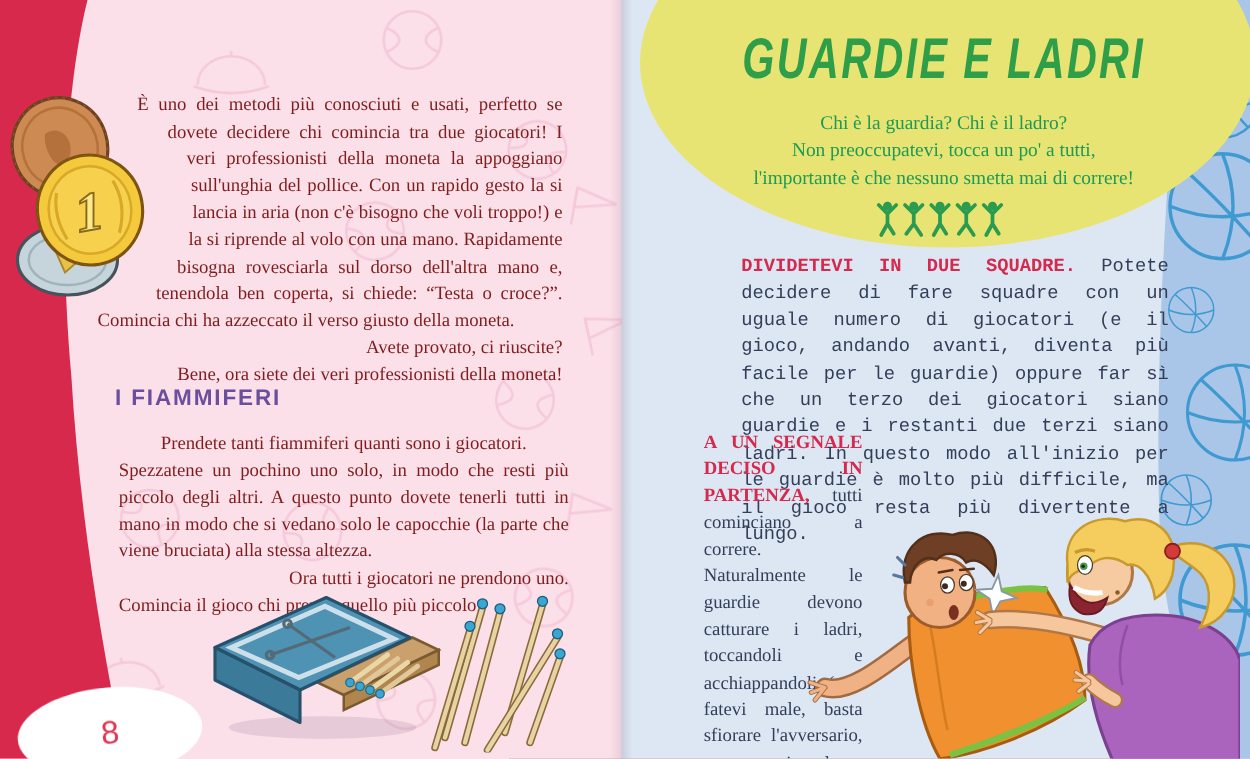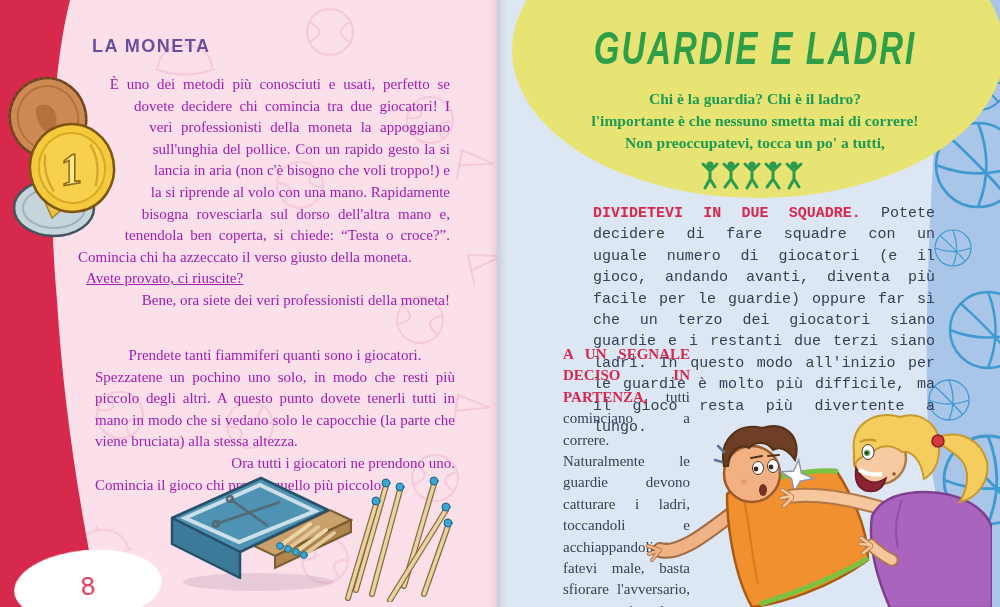--- a/index.html
+++ b/index.html
@@ -7,34 +7,34 @@
          font-family:"Liberation Serif",serif;background:#fbdfe9;}
   .abs{position:absolute;}
   
   #page-left{left:0;top:0;width:497px;height:607px;background:#fbdfe9;}
   #page-right{left:497px;top:0;width:503px;height:607px;background:#dde7f4;}
   #gutter{left:488px;top:0;width:18px;height:607px;
     background:linear-gradient(90deg,rgba(0,0,0,0) 0%,rgba(70,40,60,.07) 40%,rgba(70,40,60,.12) 55%,rgba(0,0,0,0) 100%);}
   
   .heading{font-family:"Liberation Sans",sans-serif;font-size:18px;letter-spacing:1.5px;
            color:#6b4f9e;font-weight:bold;}
-  .body-l{font-size:15px;line-height:21.6px;color:#a21caf;text-align:justify;}
+  .body-l{font-size:15px;line-height:21.6px;color:#7f1d1d;text-align:justify;}
   #moneta-para{left:78px;top:74px;width:372px;}
   #coin-shape{float:left;width:120px;height:172px;
     shape-outside:polygon(17px 0,32px 22px,57px 44px,72px 66px,76px 96px,70px 118px,58px 140px,38px 160px,17px 172px,0 172px,0 0);}
-  .ml8{margin-left:8px;text-align:left;text-decoration:underline;}
+  .ml8{margin-left:20px;text-align:right;}
   .ml0{margin-left:0;text-align:right;}
   #fiammiferi-para{left:95px;top:345px;width:360px;}
   
   #blob{left:512px;top:-98px;width:492px;height:296px;background:#e8e474;border-radius:50%;}
   #gl-title{left:530px;top:22px;width:450px;text-align:center;
     font-family:"Liberation Sans",sans-serif;font-style:italic;font-weight:bold;
     font-size:34px;letter-spacing:2px;color:#2f9e49;
     transform:scaleY(1.35) scaleX(.97);transform-origin:top center;}
-  #gl-sub{left:530px;top:88px;width:450px;text-align:center;font-weight:bold;
+  #gl-sub{left:530px;top:88px;width:450px;text-align:center;font-weight:normal;
     font-size:15.5px;line-height:22px;color:#1d9a53;}
   #runners{left:700px;top:160px;width:110px;height:38px;display:flex;gap:1px;}
   .body-r{font-size:15px;line-height:21.4px;color:#333e58;text-align:justify;}
   #para1{left:593px;top:203px;width:342px;font-family:Liberation Mono, monospace;}
   #para2{left:563px;top:344px;width:342px;}
   #kids-shape{float:right;width:215px;height:180px;margin-top:86px;}
   .lead{font-weight:bold;color:#d5294d;}
   
   #pagenum-blob{left:14px;top:550px;width:148px;height:72px;background:#ffffff;
     border-radius:50%;transform:rotate(-5deg);display:flex;align-items:center;justify-content:center;}
@@ -101,29 +101,29 @@
       <g transform="translate(66,98) rotate(-10)">
         <ellipse rx="42" ry="44" fill="#f4c93c" stroke="#7c5312" stroke-width="2.5"></ellipse>
         <ellipse rx="33" ry="35" fill="#f7d14e" stroke="#d8a928" stroke-width="2"></ellipse>
         <path d="M-24,-18 Q-30,0 -22,20" stroke="#d8a928" stroke-width="2.5" fill="none"></path>
         <path d="M22,-20 Q30,0 20,22" stroke="#d8a928" stroke-width="2.5" fill="none"></path>
         <text x="-1" y="16" text-anchor="middle" font-family="Liberation Serif,serif" font-size="44" font-style="italic" font-weight="bold" fill="#fbe98a" stroke="#8a6a1a" stroke-width="1.5">1</text>
         <ellipse rx="42" ry="44" fill="none" stroke="#8a5a10" stroke-width="1" stroke-dasharray="2,4"></ellipse>
       </g>
     </svg>
 
-    <div class="abs heading" style="left:92px;top:36px">LA MONETA</div>
 
     <div class="abs body-l" id="moneta-para">
       <div id="coin-shape"></div>
       <span>È uno dei metodi più conosciuti e usati, perfetto se dovete decidere chi comincia tra due giocatori! I veri professionisti della moneta la appoggiano sull'unghia del pollice. Con un rapido gesto la si lancia in aria (non c'è bisogno che voli troppo!) e la si riprende al volo con una mano. Rapidamente bisogna rovesciarla sul dorso dell'altra mano e, tenendola ben coperta, si chiede: “Testa o croce?”. Comincia chi ha azzeccato il verso giusto della moneta.</span>
       <div class="ml8">Avete provato, ci riuscite?</div>
       <div class="ml0">Bene, ora siete dei veri professionisti della moneta!</div>
     </div>
 
+    <div class="abs heading" style="left:92px;top:308px">I FIAMMIFERI</div>
 
     <div class="abs body-l" id="fiammiferi-para">
       <div style="text-align:center">Prendete tanti fiammiferi quanti sono i giocatori.</div>
       <div>Spezzatene un pochino uno solo, in modo che resti più piccolo degli altri. A questo punto dovete tenerli tutti in mano in modo che si vedano solo le capocchie (la parte che viene bruciata) alla stessa altezza.</div>
       <div style="text-align:right">Ora tutti i giocatori ne prendono uno.</div>
       <div style="text-align:left">Comincia il gioco chi prende quello più piccolo.</div>
     </div>
 
     <svg class="abs" style="left:158px;top:466px" width="195" height="132" viewBox="0 0 195 132">
       <ellipse cx="100" cy="116" rx="75" ry="9" fill="rgba(90,60,90,.12)"></ellipse>
@@ -215,22 +215,22 @@
       <use href="#bball" transform="translate(459,565) scale(0.55)"></use>
     </g>
   </svg>
 
   <div class="abs" id="blob"></div>
 
   <div class="abs" id="gl-title">GUARDIE E LADRI</div>
 
   <div class="abs" id="gl-sub">
     <div>Chi è la guardia? Chi è il ladro?</div>
+    <div>Non preoccupatevi, tocca un po' a tutti,</div>
     <div>l'importante è che nessuno smetta mai di correre!</div>
-    <div>Non preoccupatevi, tocca un po' a tutti,</div>
   </div>
 
   <div class="abs" id="runners">
     <svg width="20" height="34" viewBox="0 0 20 34">
       <g stroke="#2b9c4f" stroke-width="3" stroke-linecap="round" fill="#2b9c4f">
         <circle cx="10" cy="5" r="3.6" stroke="none"></circle>
         <path d="M10,11 L3,4 M10,11 L17,4 M10,10 L10,19 M10,19 L5,28 M10,19 L15,27" fill="none"></path>
       </g>
     </svg>
     <svg width="20" height="34" viewBox="0 0 20 34">

